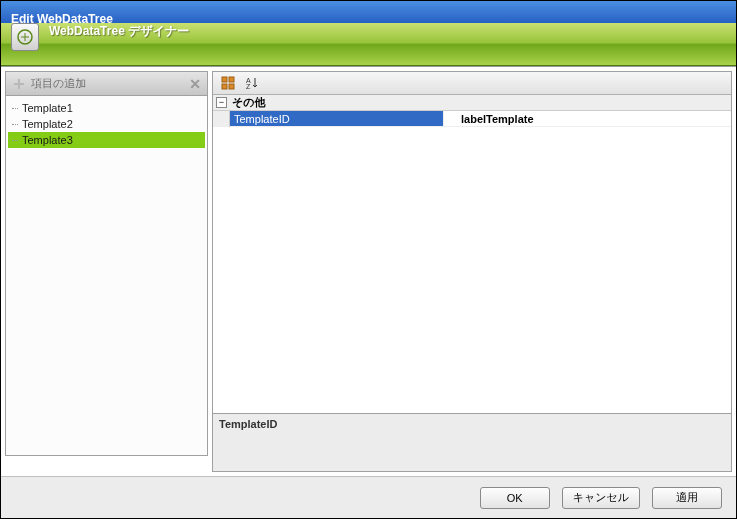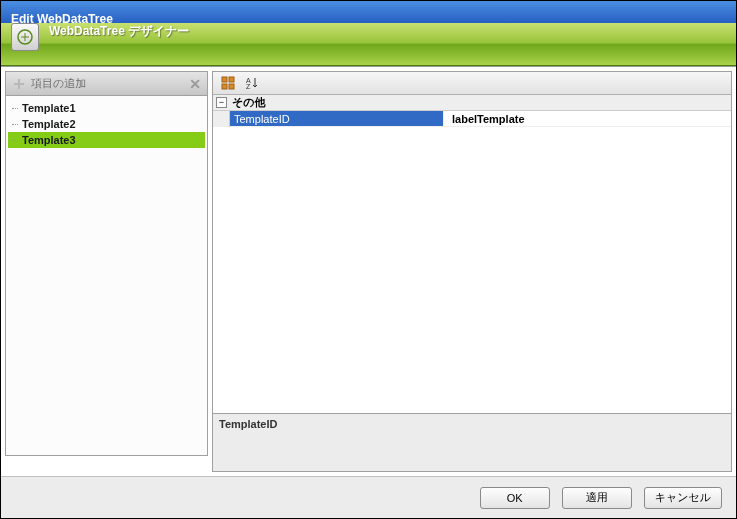--- a/index.html
+++ b/index.html
@@ -52,21 +52,20 @@
     }
     .add-label { color: #6d6d6d; font-size: 11px; }
     .close-x {
       position: absolute; right: 6px; color: #9a9a9a; font-size: 14px;
       font-weight: bold; cursor: pointer;
     }
     .tree-list { padding: 4px 2px; }
     .tree-item {
       padding: 2px 4px 2px 14px; color: #1a1a1a; cursor: pointer;
       position: relative;
-      font-weight: bold;
     }
     .tree-item::before {
       content: ""; position: absolute; left: 4px; top: 50%;
       width: 6px; height: 1px; border-top: 1px dotted #999;
     }
     .tree-item.selected { background: #84cc16; }
     
     .right-panel {
       flex: 1; display: flex; flex-direction: column;
       margin: 4px 4px 4px 2px;
@@ -95,21 +94,21 @@
       cursor: pointer;
     }
     .category-label { font-weight: bold; margin-left: 2px; }
     .prop-row { display: flex; height: 16px; }
     .prop-indent { width: 17px; background: #eeeeee; border-right: 1px solid #ccc; }
     .prop-name {
       width: 214px; padding-left: 4px; display: flex; align-items: center;
       border-right: 1px solid #eee; border-bottom: 1px solid #eee;
     }
     .prop-value {
-      flex: 1; padding-left: 8px; display: flex; align-items: center;
+      flex: 1; padding-left: 17px; display: flex; align-items: center;
       border-bottom: 1px solid #eee; font-weight: bold;
     }
     .prop-row.selected .prop-name { background: #316ac5; color: #fff; }
     
     .description-panel {
       height: 58px; background: #ececec; border-top: 1px solid #a0a0a0;
       padding: 4px 6px;
     }
     .description-title { font-weight: bold; color: #333; }
     
@@ -197,17 +196,17 @@
       </div>
       <div class="description-panel">
         <div class="description-title">TemplateID</div>
       </div>
     </div>
 
   </div>
 
   <div class="button-bar">
     <button class="dlg-btn">OK</button>
+    <button class="dlg-btn">キャンセル</button>
     <button class="dlg-btn">適用</button>
-    <button class="dlg-btn">キャンセル</button>
   </div>
 
 </div>
 
 </body></html>

